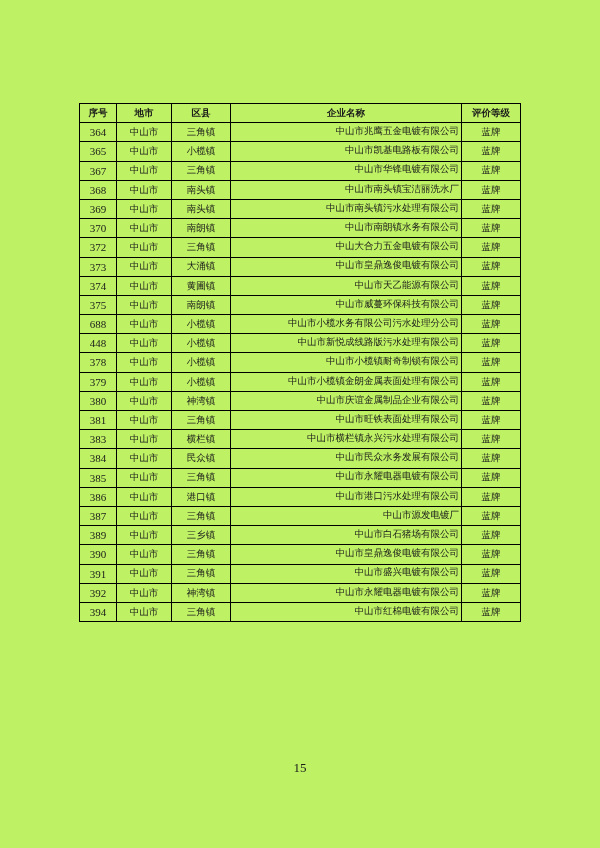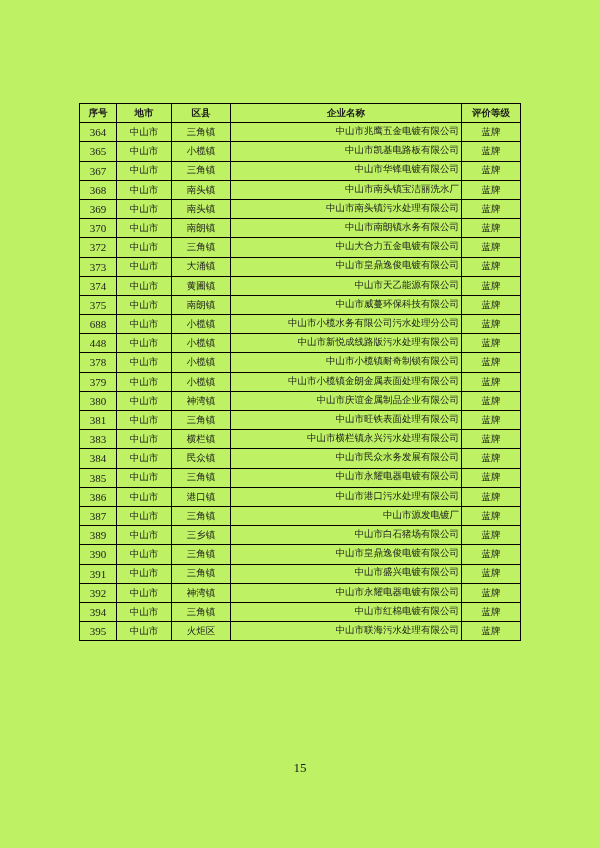--- a/index.html
+++ b/index.html
@@ -264,25 +264,18 @@
           <td class="cell-company">中山市永耀电器电镀有限公司</td>
           <td class="cell-grade">蓝牌</td>
         </tr>
         <tr>
           <td class="cell-no">394</td>
           <td class="cell-city">中山市</td>
           <td class="cell-district">三角镇</td>
           <td class="cell-company">中山市红棉电镀有限公司</td>
           <td class="cell-grade">蓝牌</td>
         </tr>
-        <tr>
-          <td class="cell-no">395</td>
-          <td class="cell-city">中山市</td>
-          <td class="cell-district">火炬区</td>
-          <td class="cell-company">中山市联海污水处理有限公司</td>
-          <td class="cell-grade">蓝牌</td>
-        </tr>
       </tbody>
   </table>
 
   <div class="page-number">15</div>
 
 </div>
 
 </body></html>

